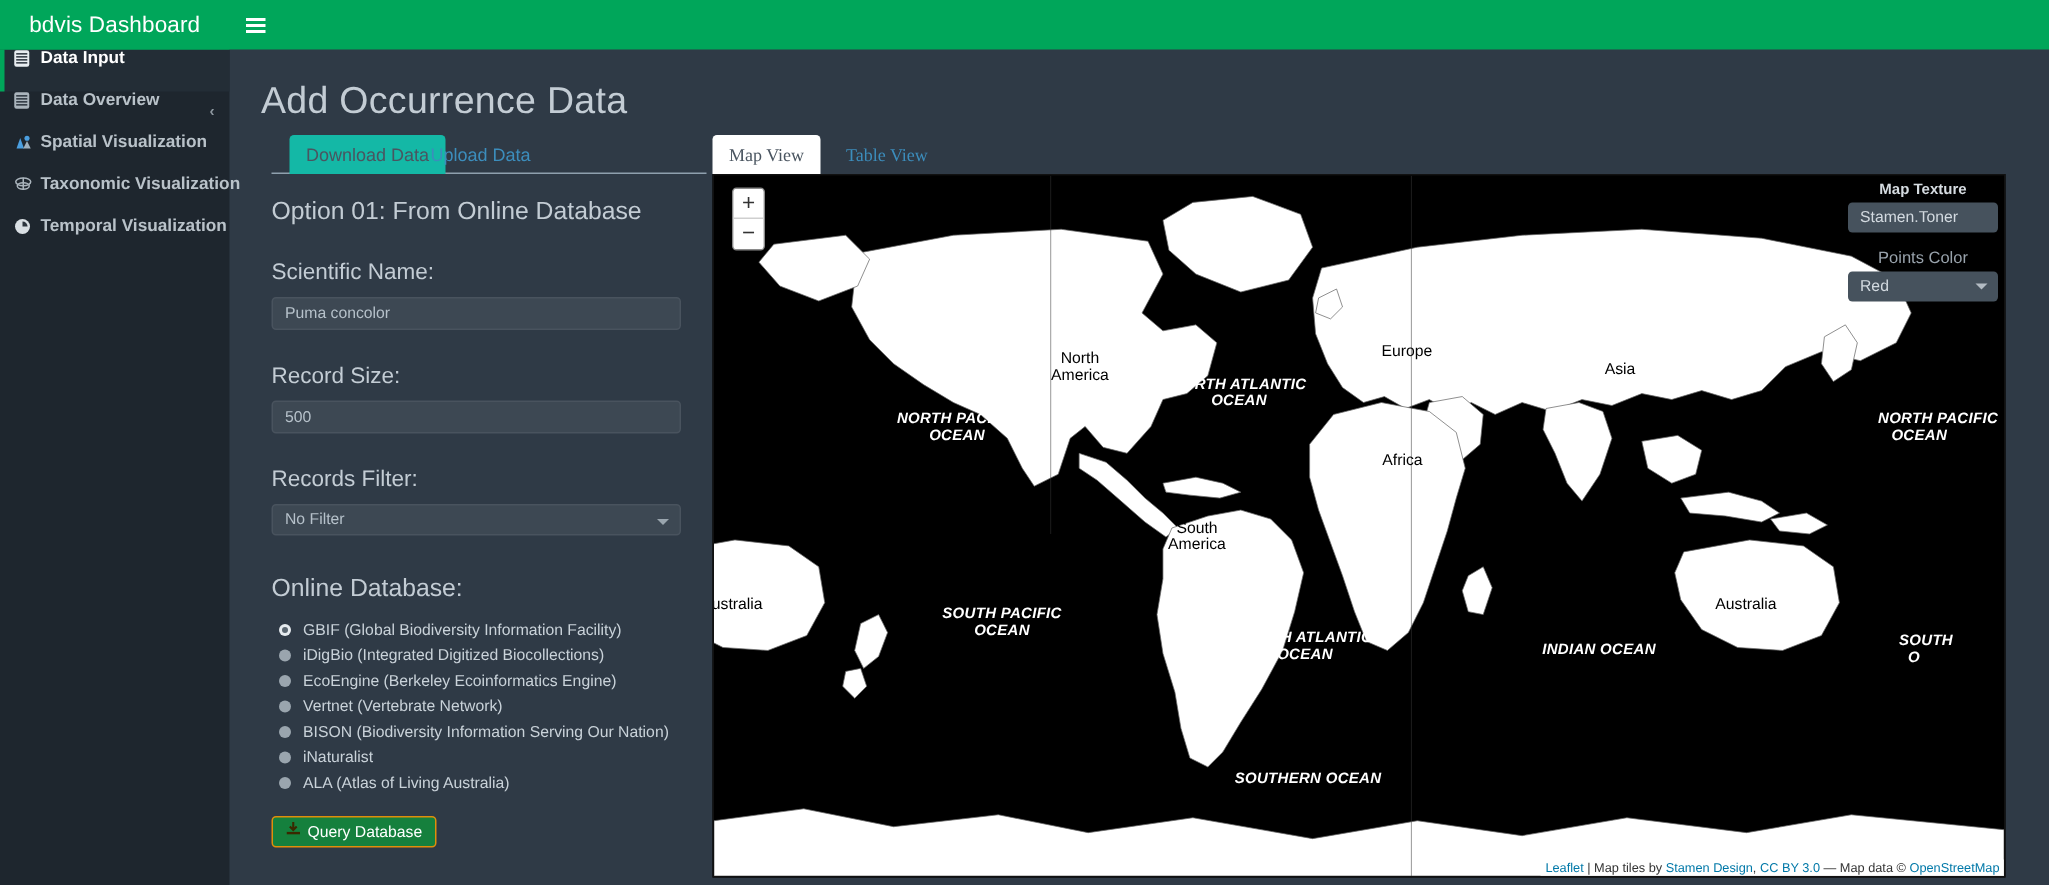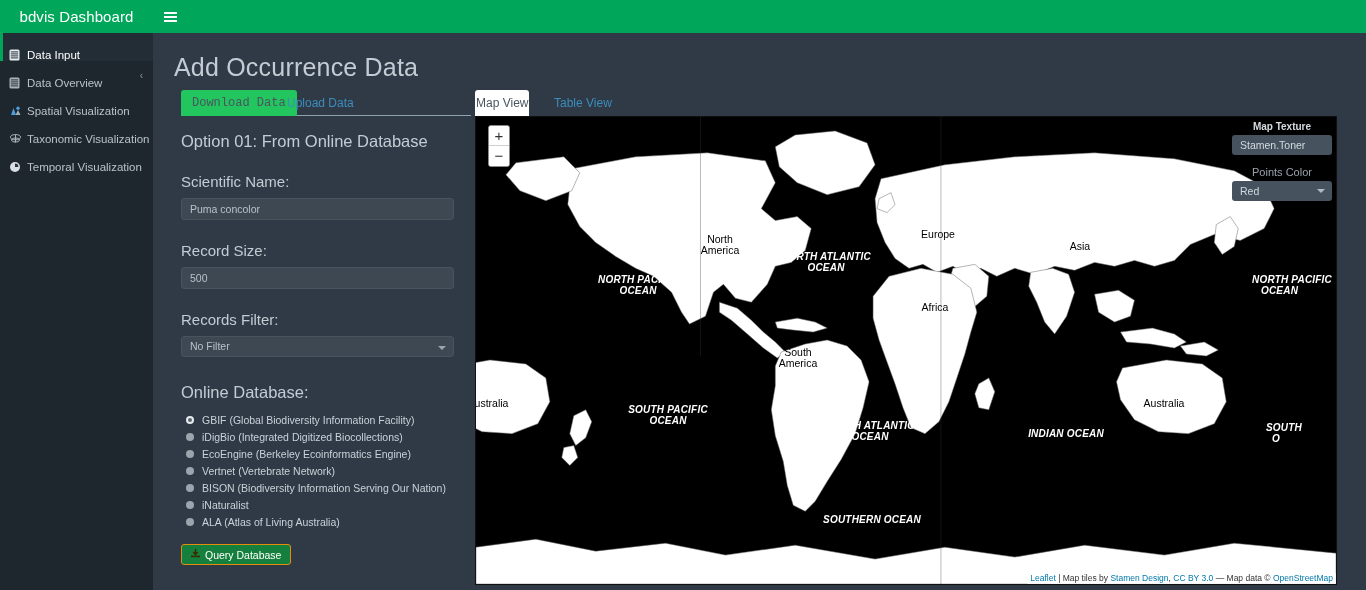--- a/index.html
+++ b/index.html
@@ -37,23 +37,23 @@
       linear-gradient(#fff,#fff) 0 4px/13px 2px no-repeat,
       linear-gradient(#fff,#fff) 0 8px/13px 2px no-repeat;
   }
 
   
   .sidebar {
     position: absolute; left: 0; top: 33px; width: 153px; height: 557px;
     background: #1e262e; z-index: 20;
   }
   .side-item {
-    position: relative; height: 28px; display: flex; align-items: flex-end;
+    position: relative; height: 28px; display: flex; align-items: flex-start;
     padding-left: 9px; cursor: pointer;
-    font-size: 11.5px; color: #b9c2c9; white-space: nowrap;
+    font-size: 11.5px; color: #b9c2c9; white-space: nowrap; font-weight: bold;
   }
   .side-item.active {
     background: #232d36; color: #ffffff;
     border-left: 3px solid #00a65a; padding-left: 6px;
   }
   .side-icon {
     width: 18px; display: inline-flex; align-items: center; justify-content: flex-start;
     flex: none; color: inherit;
   }
   .side-icon svg { display: block; }
@@ -76,23 +76,22 @@
 
   
   .form-panel { position: absolute; left: 28px; top: 57px; width: 302px; }
 
   .tabbar { position: relative; height: 26px; border-bottom: 1px solid #8fa0ae; width: 290px; }
   .tab {
     position: absolute; top: 0; height: 26px; line-height: 26px;
     font-size: 12px; padding: 0 11px; cursor: pointer;
   }
   .tab.active {
-    left: 0; background: #22c55e; color: #4a5560;
+    left: 12px; background: #14b8a6; color: #4a5560;
     border-radius: 3px 3px 0 0;
-    font-family: Liberation Mono, monospace;
   }
   .tab.inactive { left: 95px; color: #3c8dbc; }
 
   .opt-head {
     margin-top: 16px; font-size: 16.5px; color: #c3ccd4; font-weight: 400;
   }
   .field-label {
     margin-top: 22px; font-size: 15px; color: #c3ccd4; font-weight: 400;
   }
   .txt-input {
@@ -137,21 +136,21 @@
     border-radius: 3px; color: #ffffff; font-size: 10.5px;
     padding: 0 9px; cursor: pointer;
   }
   .btn-query svg { margin-right: 5px; }
 
   
   .map-panel { position: absolute; left: 322px; top: 57px; width: 891px; }
   .map-tabbar { position: relative; height: 26px; width: 870px; }
   .map-tab {
     position: absolute; top: 0; height: 26px; line-height: 26px;
-    font-size: 12px; padding: 0 1px; cursor: pointer;
+    font-size: 12px; padding: 0 11px; cursor: pointer; font-family: Liberation Serif, serif;
   }
   .map-tab.active { left: 0; background: #ffffff; color: #4a5560; border-radius: 3px 3px 0 0; }
   .map-tab.inactive { left: 78px; color: #3c8dbc; }
 
   .map-box {
     position: relative; margin-top: 0; width: 862px; height: 469px;
     background: #000000; overflow: hidden;
     border: 1px solid #111;
   }
   .map-img { position: absolute; inset: 0; width: 100%; height: 100%; }

